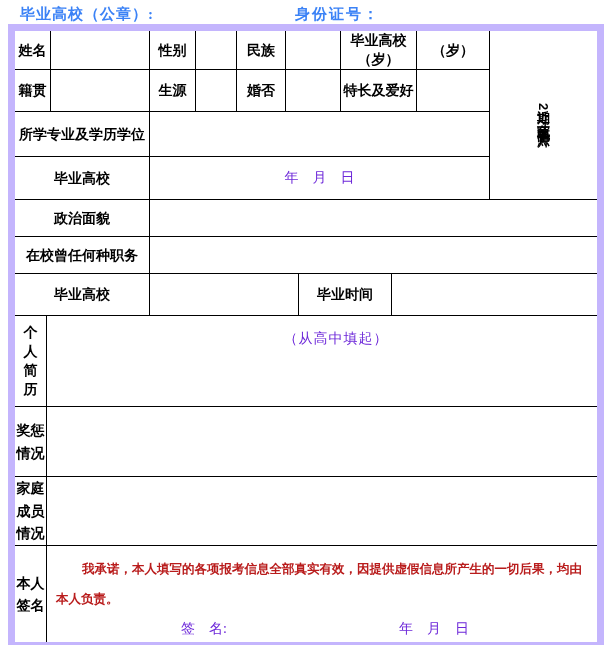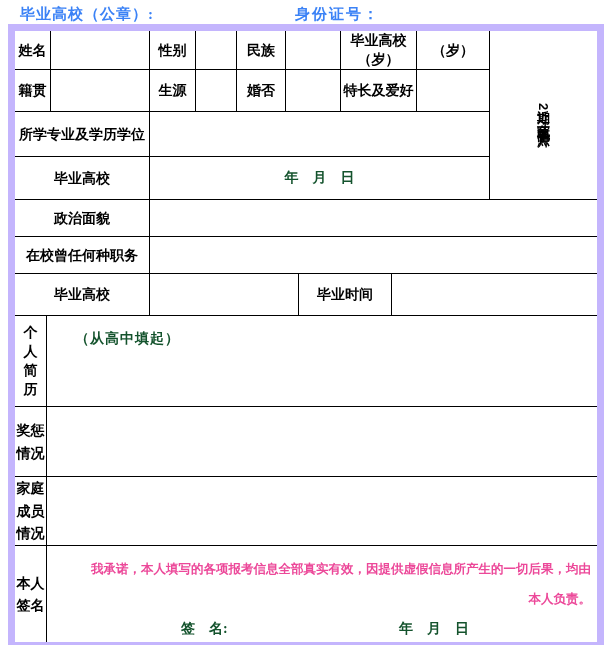--- a/index.html
+++ b/index.html
@@ -13,33 +13,33 @@
 
   table.form{position:absolute;top:24px;left:8px;width:590px;border-collapse:collapse;
     table-layout:fixed;border:7px solid #c4b5fd;}
   td{border:1px solid #000;padding:0;overflow:hidden;vertical-align:middle;}
 
   .label{font-weight:bold;font-size:14px;text-align:center;color:#000;
     white-space:pre-line;line-height:1.6;}
   .tight{line-height:1.35;}
   .fill{background:#fff;}
 
-  .hint{font-family:"Liberation Serif",serif;font-size:14px;color:#14532d;font-weight:bold;}
+  .hint{font-family:"Liberation Serif",serif;font-size:14px;color:#6d28d9;font-weight:normal;}
   .hint-center{text-align:center;}
 
   .photo-cell{text-align:center;vertical-align:middle;}
   .photo-cell span{writing-mode:vertical-rl;text-orientation:mixed;display:inline-block;
     font-weight:bold;font-size:13px;letter-spacing:2px;line-height:1;}
 
-  .resume-cell{vertical-align:top;padding-left:28px;}
+  .resume-cell{vertical-align:top;text-align:center;padding-left:28px;}
   .resume-cell .hint{display:inline-block;margin-top:14px;letter-spacing:1px;}
 
   .pledge-cell{vertical-align:top;text-align:left;padding:0 6px;}
   .pledge{font-weight:bold;font-size:12.5px;line-height:30px;text-indent:26px;
-    margin:8px 0 0 12px;color:#ec4899;text-align:right;}
+    margin:8px 0 0 3px;color:#b91c1c;}
   .sign-line{position:relative;height:26px;line-height:26px;margin-top:2px;}
   .sign-hint{position:absolute;left:128px;top:0;}
   .date-hint{position:absolute;left:346px;top:0;}
 </style>
 </head>
 <body>
 
 <div class="page">
 
   <div class="header-line">

